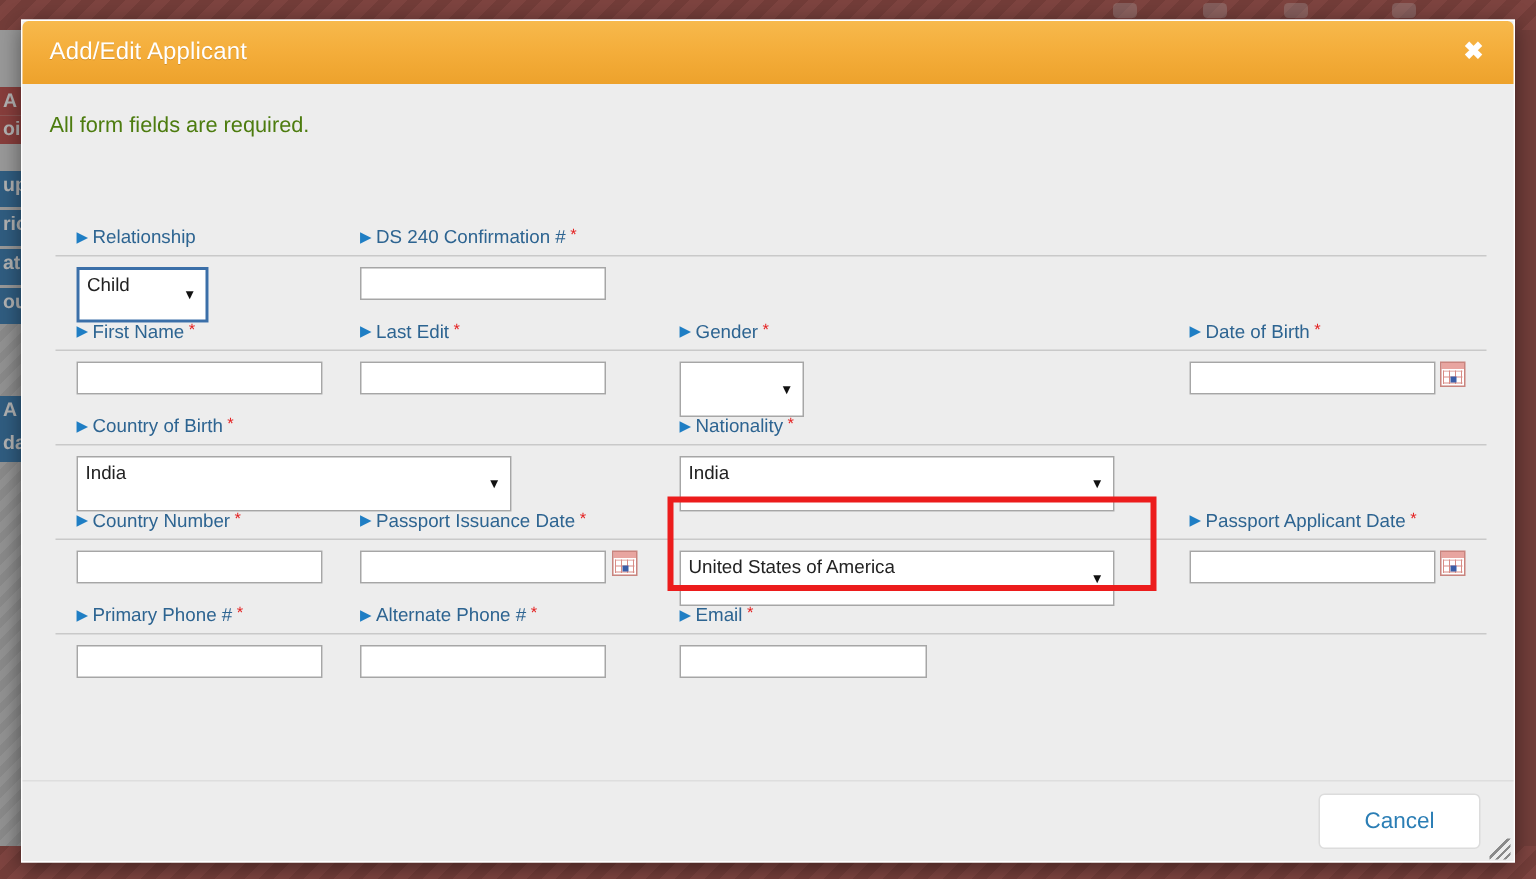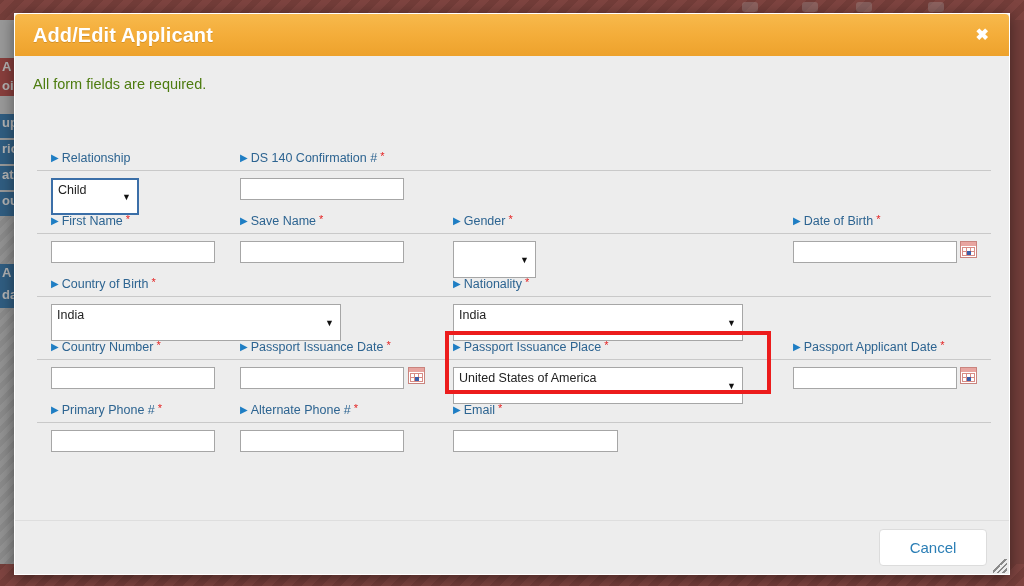--- a/index.html
+++ b/index.html
@@ -72,21 +72,21 @@
 
   
   #modal-header {
     position: relative;
     height: 42px; flex: 0 0 42px;
     background: linear-gradient(to bottom, #f7b94c 0%, #f4ad3a 50%, #eda22c 100%);
     border-top-left-radius: 4px; border-top-right-radius: 4px;
     display: flex; align-items: center;
   }
   #modal-title {
-    color: #ffffff; font-size: 20px; font-weight: bold;
+    color: #ffffff; font-size: 16px; font-weight: normal;
     padding-left: 18px; letter-spacing: 0.1px;
     text-shadow: 0 1px 0 rgba(160,100,10,0.35);
   }
   #modal-close {
     position: absolute; right: 16px; top: 50%; transform: translateY(-50%);
     color: #ffffff; font-size: 16px; font-weight: bold;
     cursor: pointer; line-height: 1; background: none; border: none;
     padding: 2px 4px; font-family: "Liberation Sans", sans-serif;
   }
 
@@ -265,37 +265,37 @@
 
     <div id="required-note">All form fields are required.</div>
 
     <div id="form-area">
 
       <div class="label-row">
         <div class="fld-label" style="left:14px">
           <span class="tri">▶</span><span>Relationship</span>
         </div>
         <div class="fld-label" style="left:203px">
-          <span class="tri">▶</span><span>DS 140 Confirmation #</span><span class="star">*</span>
+          <span class="tri">▶</span><span>DS 240 Confirmation #</span><span class="star">*</span>
         </div>
       </div>
       <div class="input-row">
         <div class="sel focused" style="left:14px;width:88px">
           <span>Child</span>
           <span class="caret">▼</span>
         </div>
         <input class="ipt" style="left: 203px; width: 164px;" type="text" value="">
       </div>
 
       <div class="label-row">
         <div class="fld-label" style="left:14px">
           <span class="tri">▶</span><span>First Name</span><span class="star">*</span>
         </div>
         <div class="fld-label" style="left:203px">
-          <span class="tri">▶</span><span>Save Name</span><span class="star">*</span>
+          <span class="tri">▶</span><span>Last Edit</span><span class="star">*</span>
         </div>
         <div class="fld-label" style="left:416px">
           <span class="tri">▶</span><span>Gender</span><span class="star">*</span>
         </div>
         <div class="fld-label" style="left:756px">
           <span class="tri">▶</span><span>Date of Birth</span><span class="star">*</span>
         </div>
       </div>
       <div class="input-row">
         <input class="ipt" style="left: 14px; width: 164px;" type="text" value="">
@@ -329,23 +329,20 @@
           <span class="caret">▼</span>
         </div>
       </div>
 
       <div class="label-row">
         <div class="fld-label" style="left:14px">
           <span class="tri">▶</span><span>Country Number</span><span class="star">*</span>
         </div>
         <div class="fld-label" style="left:203px">
           <span class="tri">▶</span><span>Passport Issuance Date</span><span class="star">*</span>
-        </div>
-        <div class="fld-label" style="left:416px">
-          <span class="tri">▶</span><span>Passport Issuance Place</span><span class="star">*</span>
         </div>
         <div class="fld-label" style="left:756px">
           <span class="tri">▶</span><span>Passport Applicant Date</span><span class="star">*</span>
         </div>
       </div>
       <div class="input-row">
         <input class="ipt" style="left: 14px; width: 164px;" type="text" value="">
         <input class="ipt" style="left: 203px; width: 164px;" type="text" value="">
         <div class="cal-btn" style="left:371px">
           <span class="grid"></span>

